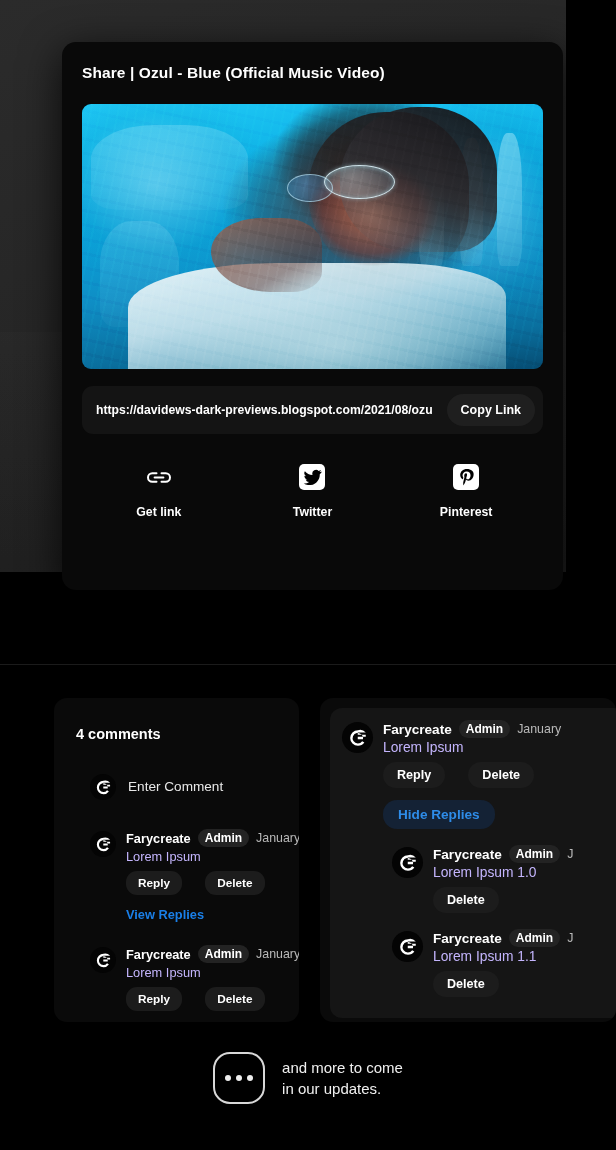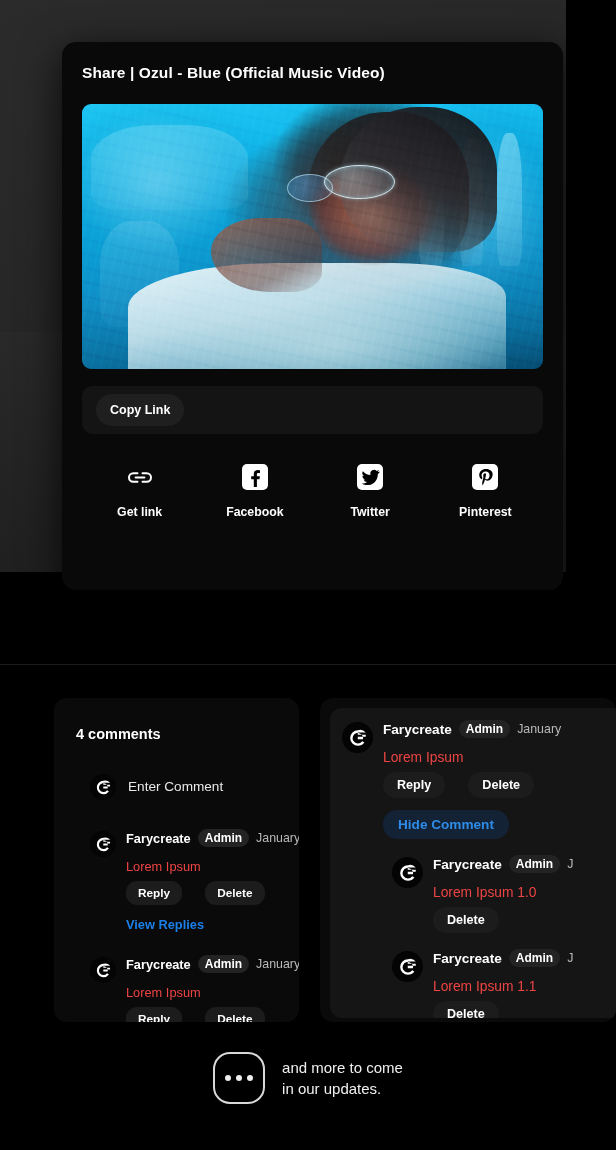--- a/index.html
+++ b/index.html
@@ -180,21 +180,21 @@
   .avatar.big { width: 31px; height: 31px; }
   .cmt-body { min-width: 0; flex: 1; }
   .cmt-head { display: flex; align-items: center; gap: 7px; white-space: nowrap; }
   .cmt-author { font-size: 12.8px; font-weight: 700; color: #ffffff; }
   .cmt-author.big { font-size: 13.6px; }
   .badge {
     background: #232323; color: #ffffff; font-size: 12px; font-weight: 700;
     padding: 2px 7px; border-radius: 9px;
   }
   .cmt-date { font-size: 12.4px; color: #b9b9b9; }
-  .cmt-text { font-size: 12.8px; color: #ef4444; margin-top: 12px; }
+  .cmt-text { font-size: 12.8px; color: #c4b5fd; margin-top: 2px; }
   .cmt-text.big { font-size: 13.8px; }
   .btn-row { display: flex; gap: 23px; margin-top: 7px; }
   .pill {
     background: #1c1c1c; color: #ffffff; border: none; font-family: inherit;
     font-size: 11.8px; font-weight: 700; padding: 5px 12px; border-radius: 11px;
     cursor: pointer;
   }
   .pill.big { font-size: 12.6px; padding: 6px 14px; border-radius: 13px; }
   .link-blue {
     background: none; border: none; font-family: inherit;
@@ -246,46 +246,39 @@
         <div class="arm"></div>
         <div class="head"></div>
         <div class="hair"></div>
         <div class="glasses2"></div>
         <div class="glasses"></div>
         <div class="thumb-grain"></div>
       </div>
     </div>
 
     <div class="url-row">
+      <div class="url-text">https://davidews-dark-previews.blogspot.com/2021/08/ozu</div>
       <button class="copy-btn">Copy Link</button>
     </div>
 
     <div class="share-row">
 
       <div class="share-item">
         <span class="linkico">
           <svg width="26" height="15" viewBox="0 0 26 15">
             <g fill="none" stroke="#ffffff" stroke-width="2" stroke-linecap="round">
               <path d="M10.5 3.2H6.3a4.3 4.3 0 0 0 0 8.6h4.2"></path>
               <path d="M15.5 3.2h4.2a4.3 4.3 0 0 1 0 8.6h-4.2"></path>
               <path d="M8.6 7.5h8.8"></path>
             </g>
           </svg>
         </span>
         <span class="share-label">Get link</span>
       </div>
 
-      <div class="share-item">
-        <span class="sq">
-          <svg width="15" height="19" viewBox="0 0 15 19">
-            <path fill="#000" d="M9.9 19v-7.7h2.6l.4-3H9.9V6.4c0-.87.24-1.46 1.49-1.46h1.6V2.25A21 21 0 0 0 10.66 2C8.36 2 6.8 3.4 6.8 5.98v2.32H4.2v3h2.6V19z"></path>
-          </svg>
-        </span>
-        <span class="share-label">Facebook</span>
-      </div>
 
       <div class="share-item">
         <span class="sq">
           <svg width="19" height="16" viewBox="0 0 19 16">
             <path fill="#000" d="M18.5 2.4a7.3 7.3 0 0 1-2.1.6 3.7 3.7 0 0 0 1.6-2 7.4 7.4 0 0 1-2.34.9A3.67 3.67 0 0 0 9.4 5.25c0 .3.03.57.09.83A10.4 10.4 0 0 1 1.9 2.23a3.67 3.67 0 0 0 1.14 4.9 3.6 3.6 0 0 1-1.66-.46v.05a3.67 3.67 0 0 0 2.94 3.6 3.7 3.7 0 0 1-1.65.06 3.68 3.68 0 0 0 3.43 2.55A7.37 7.37 0 0 1 .7 14.44a10.4 10.4 0 0 0 5.63 1.65c6.76 0 10.45-5.6 10.45-10.45l-.01-.47a7.4 7.4 0 0 0 1.83-1.9z"></path>
           </svg>
         </span>
         <span class="share-label">Twitter</span>
       </div>
 
@@ -375,21 +368,21 @@
           <div class="cmt-head">
             <span class="cmt-author big">Farycreate</span>
             <span class="badge">Admin</span>
             <span class="cmt-date">January</span>
           </div>
           <div class="cmt-text big">Lorem Ipsum</div>
           <div class="btn-row">
             <button class="pill big">Reply</button>
             <button class="pill big">Delete</button>
           </div>
-          <button class="hide-pill">Hide Comment</button>
+          <button class="hide-pill">Hide Replies</button>
         </div>
       </div>
 
       <div class="cmt" style="padding:16px 10px 0 62px;">
         <span class="avatar big">
           <svg width="20" height="20" viewBox="0 0 24 24">
             <path fill="#fff" d="M12 2.6A9.4 9.4 0 1 0 12 21.4a9.4 9.4 0 0 0 7.6-3.9l-2.6-1.7A6.3 6.3 0 1 1 18 13.4h-6.3v-2.9H21.3V8.2h-9.6V5.3h9.6A9.4 9.4 0 0 0 12 2.6z"></path>
           </svg>
         </span>
         <div class="cmt-body">

